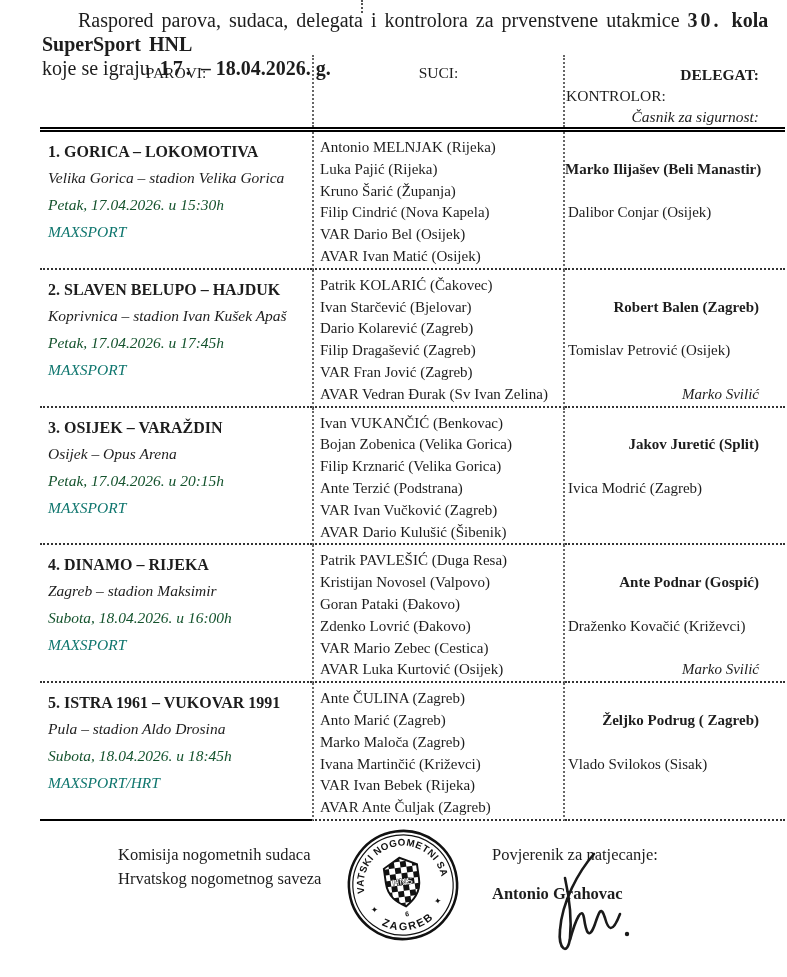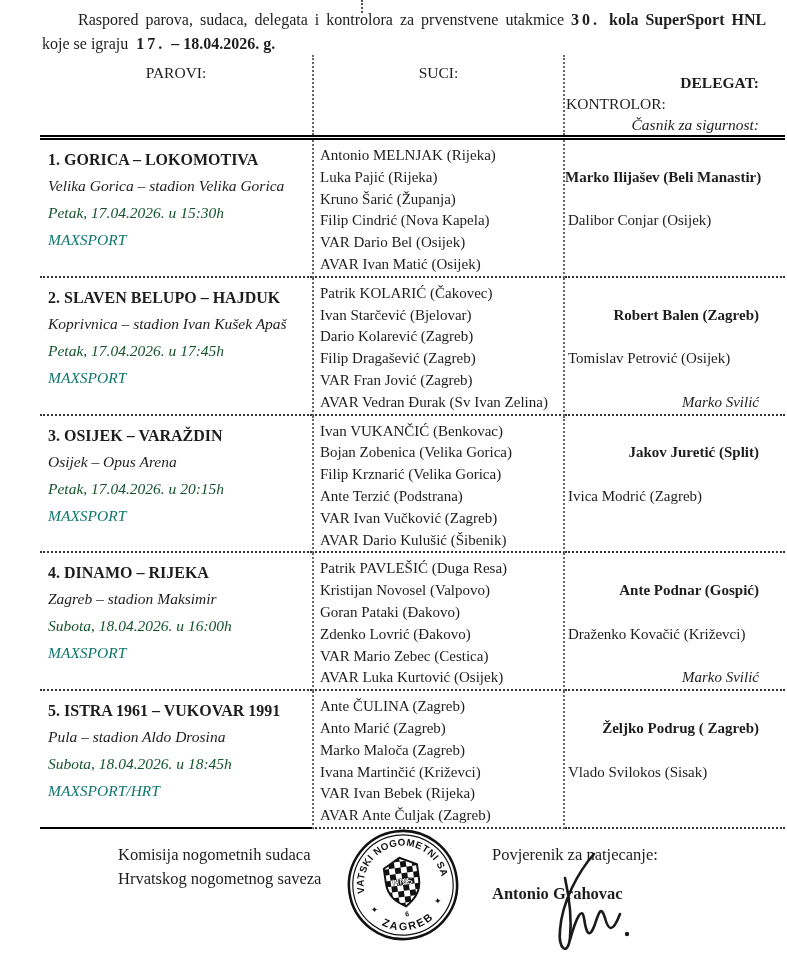--- a/index.html
+++ b/index.html
@@ -5,36 +5,36 @@
   html,body { margin:0; padding:0; background:#e8e8e8; }
   .page {
     position:relative; width:787px; height:977px; margin:0 auto;
     background:#ffffff; overflow:hidden;
     font-family:"Liberation Serif","DejaVu Serif",serif;
     color:#1d1d1d;
   }
   .top-tick { position:absolute; left:361px; top:0; height:13px; width:0; border-left:2px dotted #555; }
 
   
-  .doc-header { position:absolute; left:42px; top:8px; width:732px; font-size:16px; line-height:24px; }
+  .doc-header { position:absolute; left:42px; top:8px; width:732px; font-size:20px; line-height:24px; }
   .doc-header .l1 { text-indent:36px; word-spacing:3px; }
   .doc-header b { font-weight:bold; }
   .spaced { letter-spacing:3px; margin-right:2px; }
 
   
   .schedule-table { position:absolute; left:40px; top:55px; width:745px; }
   .thead {
     display:grid; grid-template-columns:272px 253px 220px;
     border-bottom:5px double #000;
   }
   .th { font-size:15.5px; }
   .th-parovi { text-align:center; padding-top:9px; height:54px; }
   .th-suci   { text-align:center; padding-top:9px; border-left:2px dotted #666; border-right:2px dotted #666; }
   .th-right  { padding-top:9px; line-height:21px; }
-  .th-delegat   { text-align:right; padding-right:26px; font-weight:bold;margin-top:8px; }
+  .th-delegat   { text-align:right; padding-right:26px; font-weight:bold; }
   .th-kontrolor { text-align:left; padding-left:1px; }
   .th-casnik    { text-align:right; padding-right:26px; font-style:italic; }
 
   .match-row { display:grid; grid-template-columns:272px 253px 220px; }
   .mcell { border-bottom:2px dotted #333; }
   .cell-parovi { padding:7px 2px 0 8px; }
   .m-title { font-weight:bold; font-size:16px; line-height:25px; height:25px; white-space:nowrap; }
   .m-line  { font-size:15.5px; line-height:27px; height:27px; white-space:nowrap;font-style:italic; }
   .m-date  { color:#14532d; }
   .m-tv    { color:#0f766e; }

